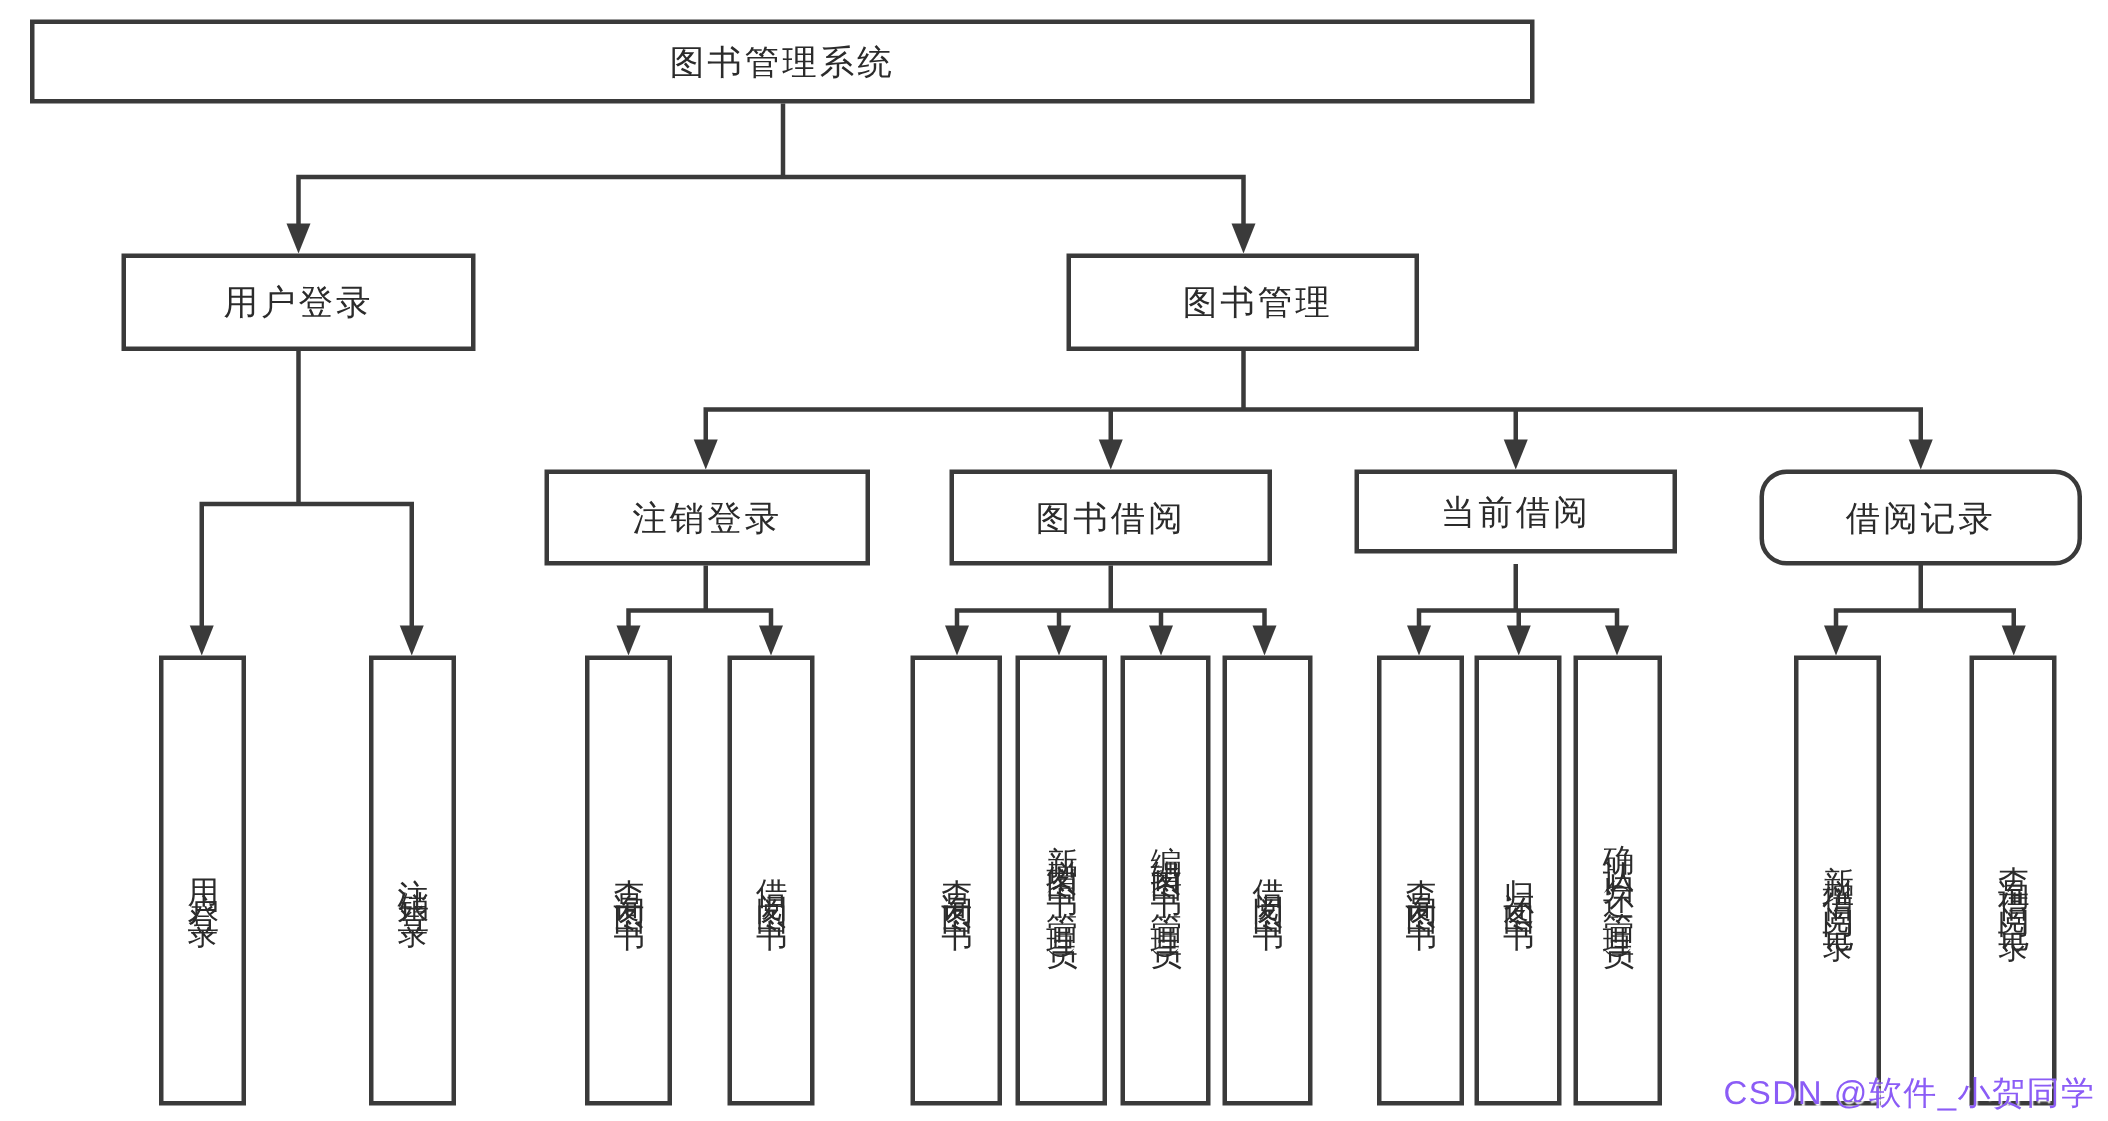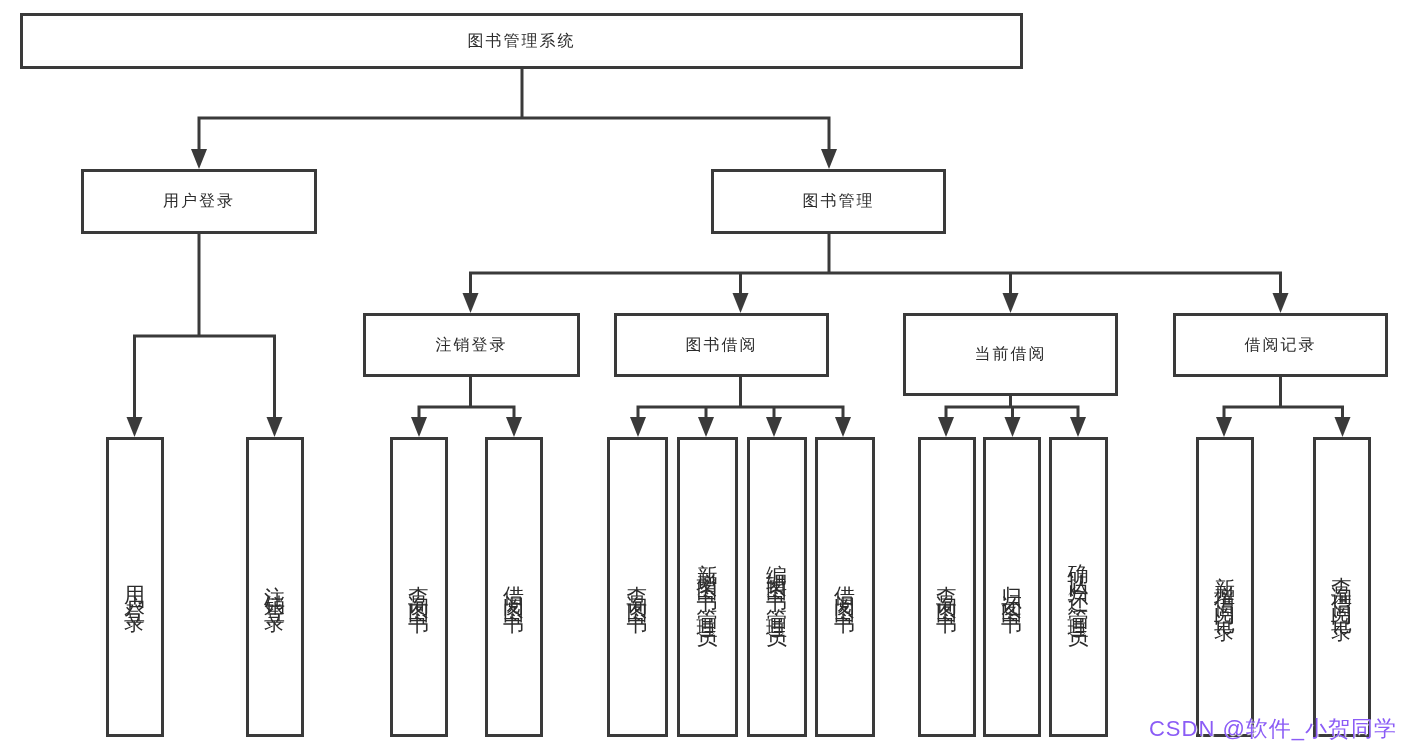--- a/index.html
+++ b/index.html
@@ -28,21 +28,21 @@
     box-sizing: border-box;
     border: 3px solid #3a3a3a;
     background: #ffffff;
     display: flex;
     align-items: center;
     justify-content: center;
     color: #2b2b2b;
     z-index: 2;
   }
   .hnode {
-    font-size: 16px;
+    font-size: 23px;
     letter-spacing: 2px;
     white-space: nowrap;
   }
   .vnode {
     writing-mode: vertical-rl;
     text-orientation: mixed;
     font-size: 21px;
     line-height: 1;
     letter-spacing: 9px;
   }
@@ -114,23 +114,23 @@
       <polygon points="1334.5,417 1350.5,417 1342.5,437"></polygon>
     </g>
   </svg>
 
   <div class="node hnode" style="left:20px; top:13px; width:1003px; height:56px;">图书管理系统</div>
 
   <div class="node hnode" style="left:81px; top:169px; width:236px; height:65px;">用户登录</div>
   <div class="node hnode" style="left:711px; top:169px; width:235px; height:65px;padding-left:20px;">图书管理</div>
 
   <div class="node hnode" style="left:363px; top:313px; width:217px; height:64px;">注销登录</div>
-  <div class="node hnode" style="left:614px; top:313px; width:215px; height:64px;">图书借阅</div>
-  <div class="node hnode" style="left:903px; top:313px; width:215px; height:83px;">当前借阅</div>
-  <div class="node hnode" style="left:1173px; top:313px; width:215px; height:64px;">借阅记录</div>
+  <div class="node hnode" style="left:633px; top:313px; width:215px; height:64px;">图书借阅</div>
+  <div class="node hnode" style="left:903px; top:313px; width:215px; height:56px;">当前借阅</div>
+  <div class="node hnode" style="left:1173px; top:313px; width:215px; height:64px;border-radius:18px;">借阅记录</div>
 
   <div class="node vnode" style="left:106px; top:437px; width:58px; height:300px;">用户登录</div>
   <div class="node vnode" style="left:246px; top:437px; width:58px; height:300px;">注销登录</div>
 
   <div class="node vnode" style="left:390px; top:437px; width:58px; height:300px;">查询图书</div>
   <div class="node vnode" style="left:485px; top:437px; width:58px; height:300px;">借阅图书</div>
 
   <div class="node vnode" style="left:607px; top:437px; width:61px; height:300px;">查询图书</div>
   <div class="node vnode" style="left:677px; top:437px; width:61px; height:300px;">新增图书（管理员）</div>
   <div class="node vnode" style="left:747px; top:437px; width:60px; height:300px;">编辑图书（管理员）</div>

